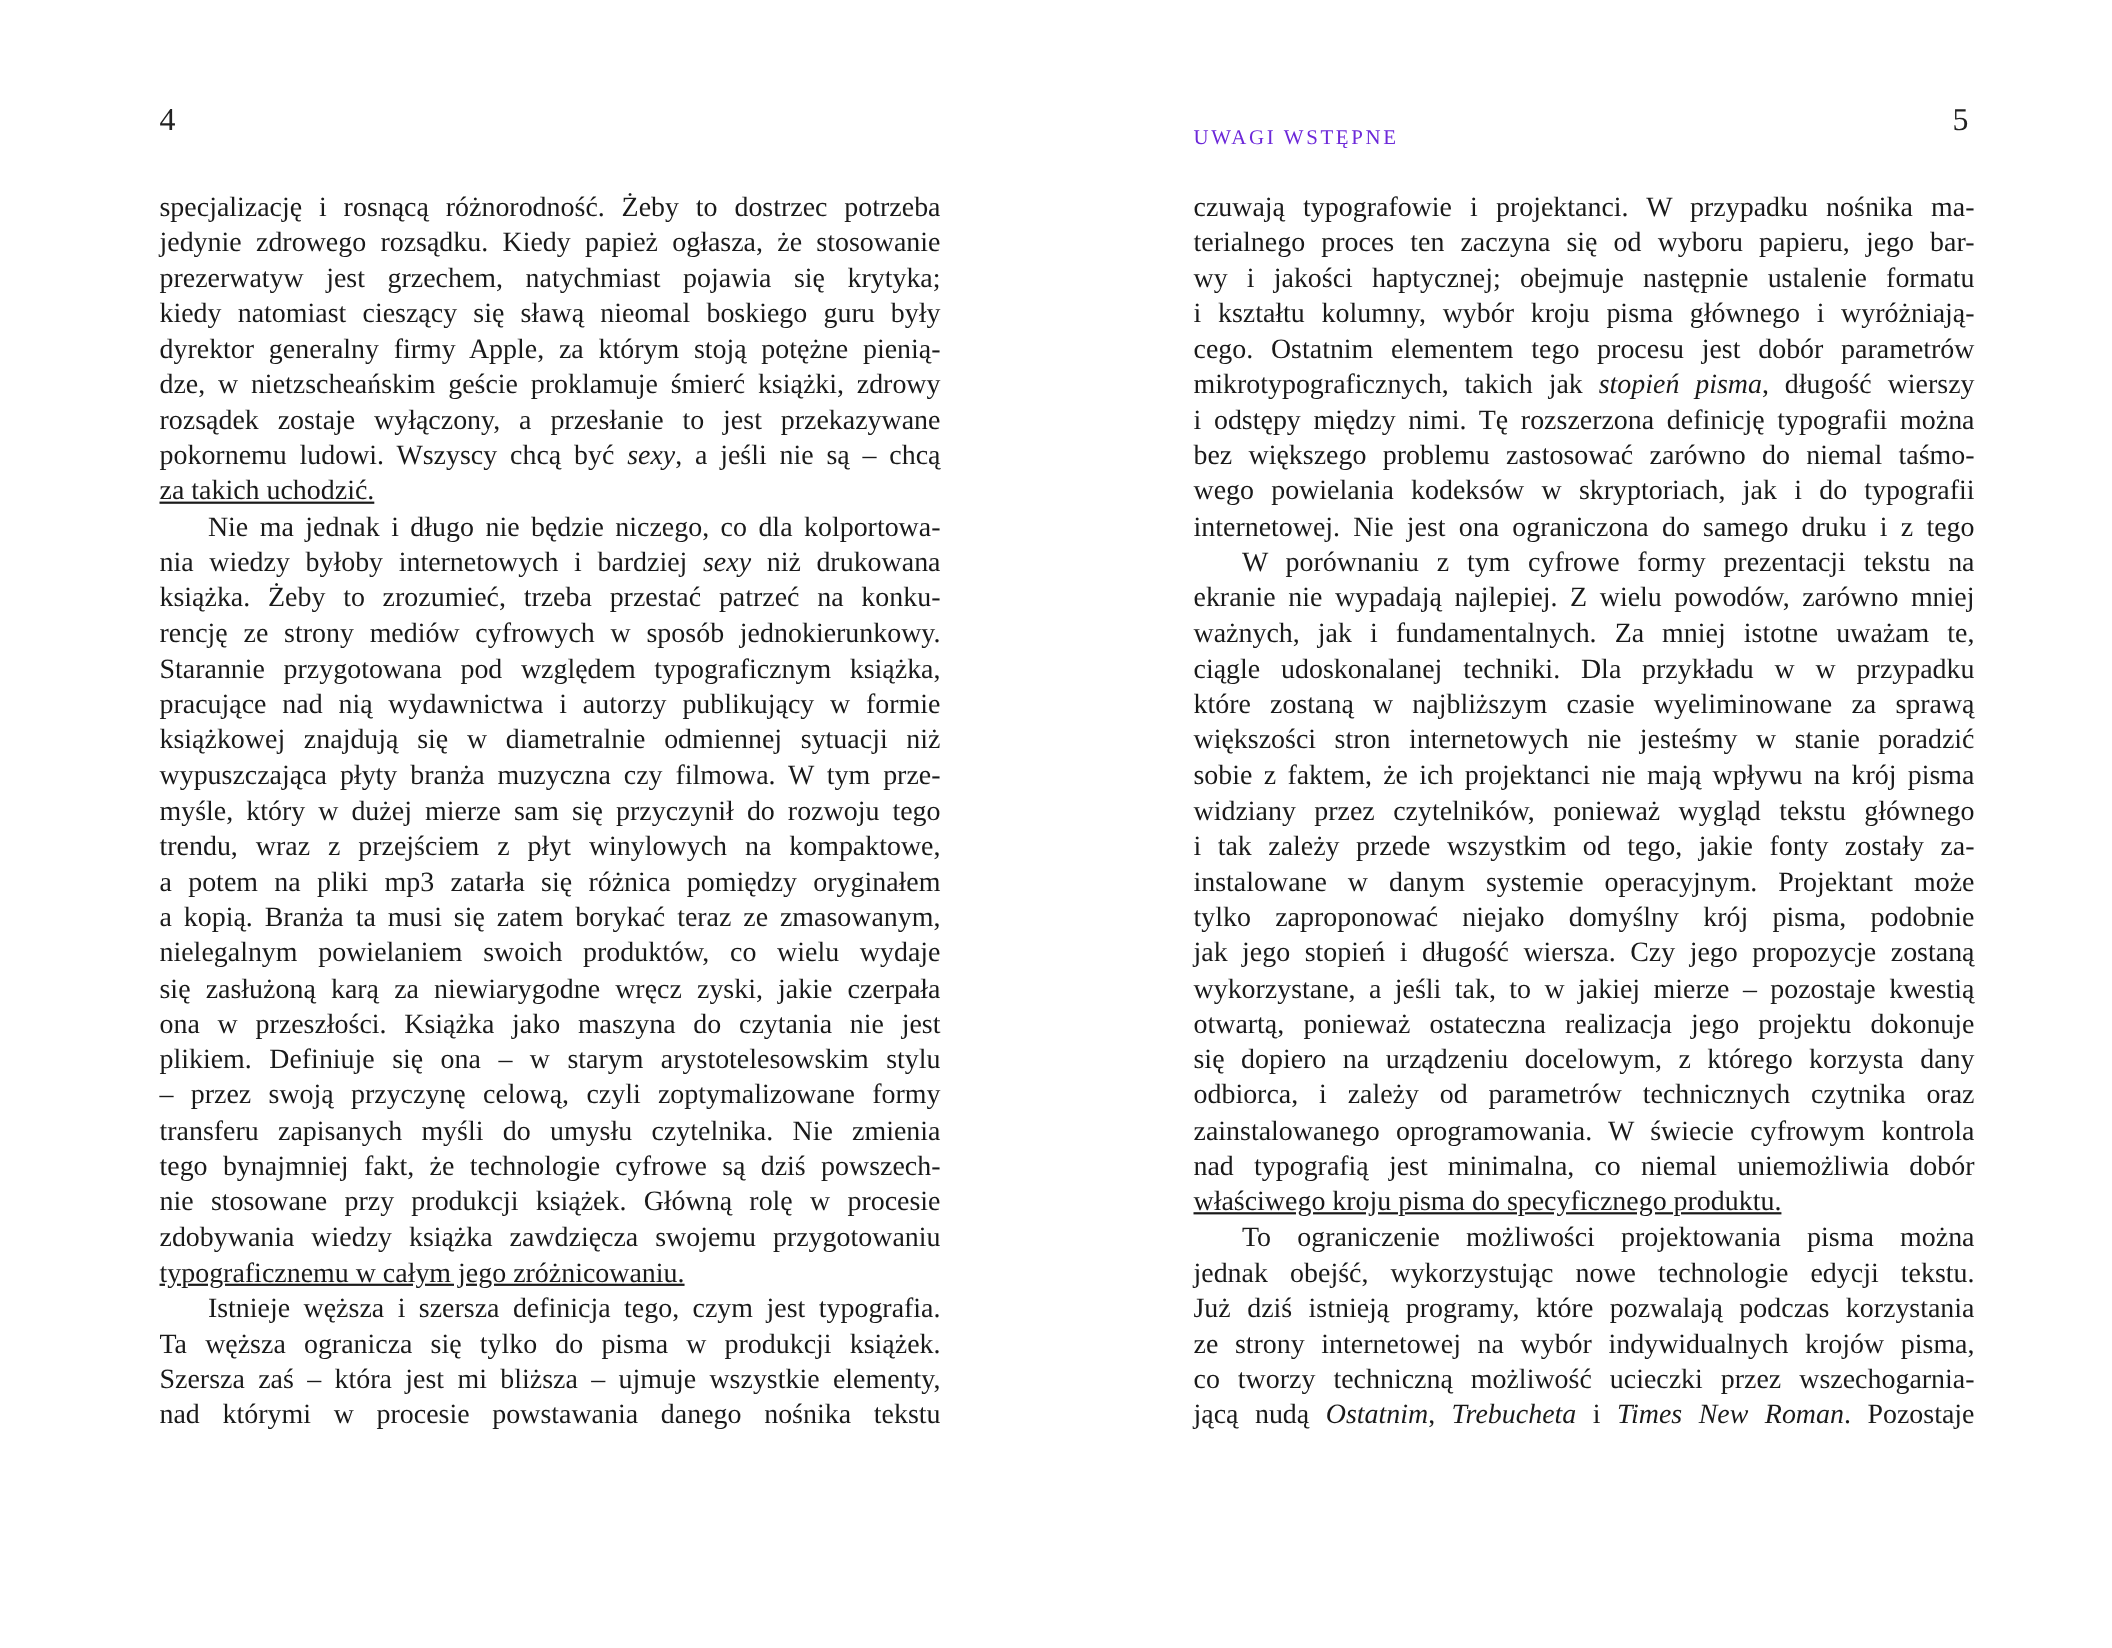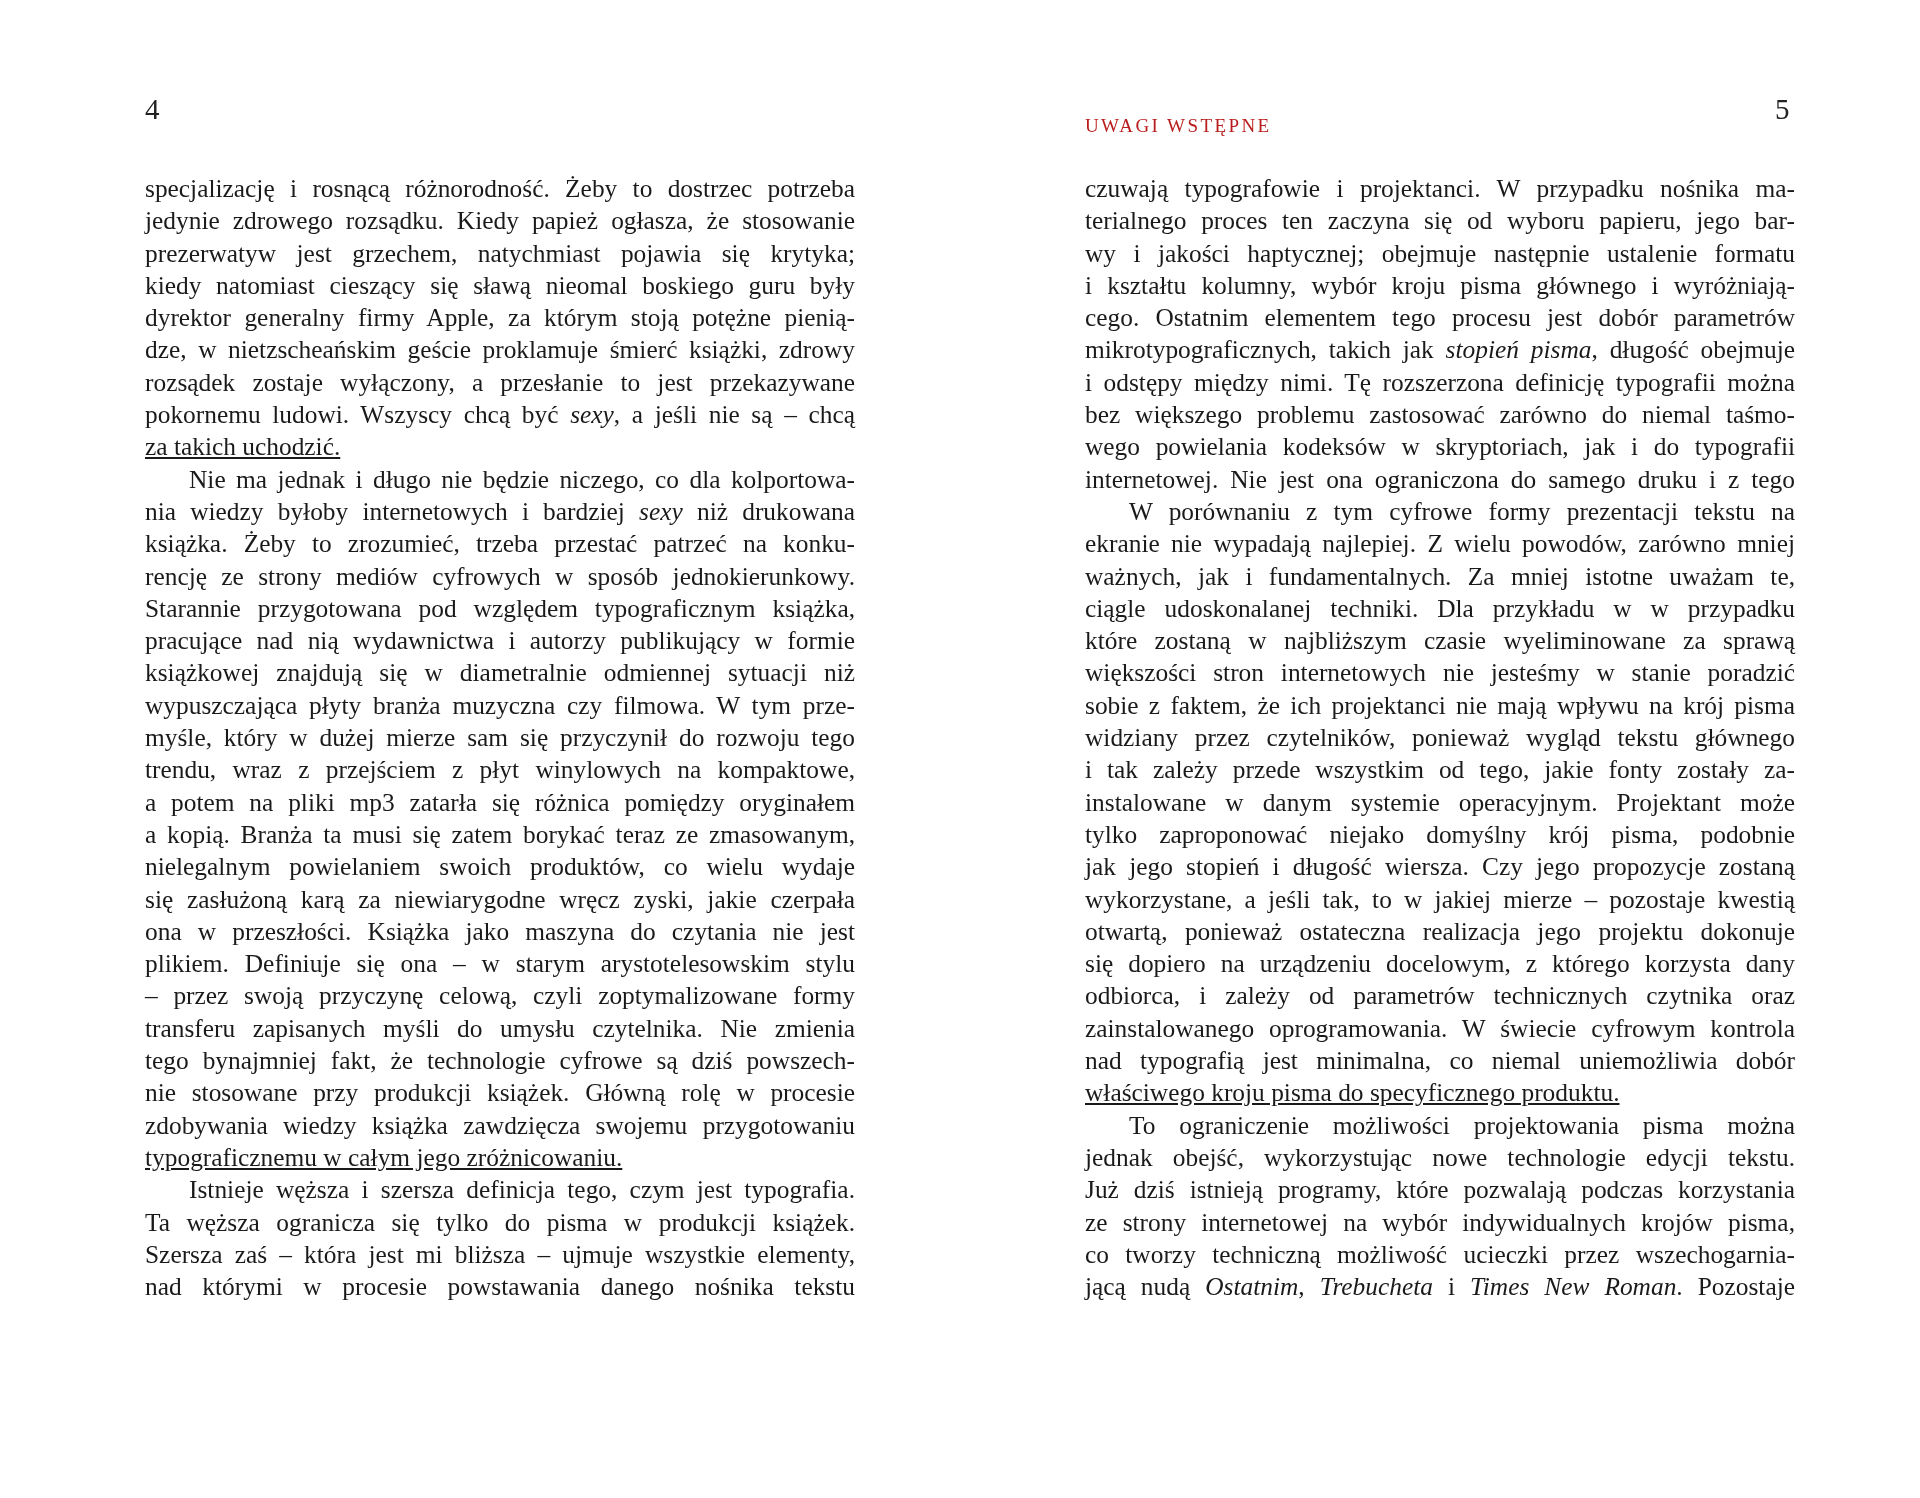--- a/index.html
+++ b/index.html
@@ -5,21 +5,21 @@
   html, body { margin: 0; padding: 0; background: #ffffff; }
   body { width: 1920px; height: 1498px; position: relative; overflow: hidden;
          font-family: "Liberation Serif", "DejaVu Serif", serif; color: #1a1a1a; }
   .page { position: absolute; top: 0; height: 1498px; width: 960px; }
   #page-left { left: 0; }
   #page-right { left: 960px; }
   .folio { position: absolute; top: 94px; font-size: 29px; line-height: 30px; color: #222; }
   #page-left .folio { left: 145px; }
   #page-right .folio { left: 815px; }
   .running-head { position: absolute; top: 115px; left: 125px; font-size: 19px;
-                  letter-spacing: 2.4px; color: #b91c1c; text-transform: uppercase; }
+                  letter-spacing: 2.4px; color: #6d28d9; text-transform: uppercase; }
   .column { position: absolute; top: 172px; width: 710px; }
   #page-left .column { left: 145px; }
   #page-right .column { left: 125px; }
   .line { display: block; height: 32.3px; line-height: 32.3px; font-size: 25.4px;
           white-space: nowrap; text-align: justify; text-align-last: justify; }
   .line.last { text-align-last: left; text-decoration: underline; }
   .line.indent { padding-left: 44px; }
   .line em { font-style: italic; margin-top: 24px; }
 </style>
 </head>
@@ -68,21 +68,21 @@
 
 <div class="page" id="page-right">
   <div class="running-head">Uwagi wstępne</div>
   <div class="folio">5</div>
   <div class="column">
       <span class="line">czuwają typografowie i projektanci. W przypadku nośnika ma-</span>
       <span class="line">terialnego proces ten zaczyna się od wyboru papieru, jego bar-</span>
       <span class="line">wy i jakości haptycznej; obejmuje następnie ustalenie formatu</span>
       <span class="line">i kształtu kolumny, wybór kroju pisma głównego i wyróżniają-</span>
       <span class="line">cego. Ostatnim elementem tego procesu jest dobór parametrów</span>
-      <span class="line"><span>mikrotypograficznych, takich jak </span><em>stopień pisma</em><span>, długość obejmuje</span></span>
+      <span class="line"><span>mikrotypograficznych, takich jak </span><em>stopień pisma</em><span>, długość wierszy</span></span>
       <span class="line">i odstępy między nimi. Tę rozszerzona definicję typografii można</span>
       <span class="line">bez większego problemu zastosować zarówno do niemal taśmo-</span>
       <span class="line">wego powielania kodeksów w skryptoriach, jak i do typografii</span>
       <span class="line">internetowej. Nie jest ona ograniczona do samego druku i z tego</span>
       <span class="line indent">W porównaniu z tym cyfrowe formy prezentacji tekstu na</span>
       <span class="line">ekranie nie wypadają najlepiej. Z wielu powodów, zarówno mniej</span>
       <span class="line">ważnych, jak i fundamentalnych. Za mniej istotne uważam te,</span>
       <span class="line">ciągle udoskonalanej techniki. Dla przykładu w w przypadku</span>
       <span class="line">które zostaną w najbliższym czasie wyeliminowane za sprawą</span>
       <span class="line">większości stron internetowych nie jesteśmy w stanie poradzić</span>

